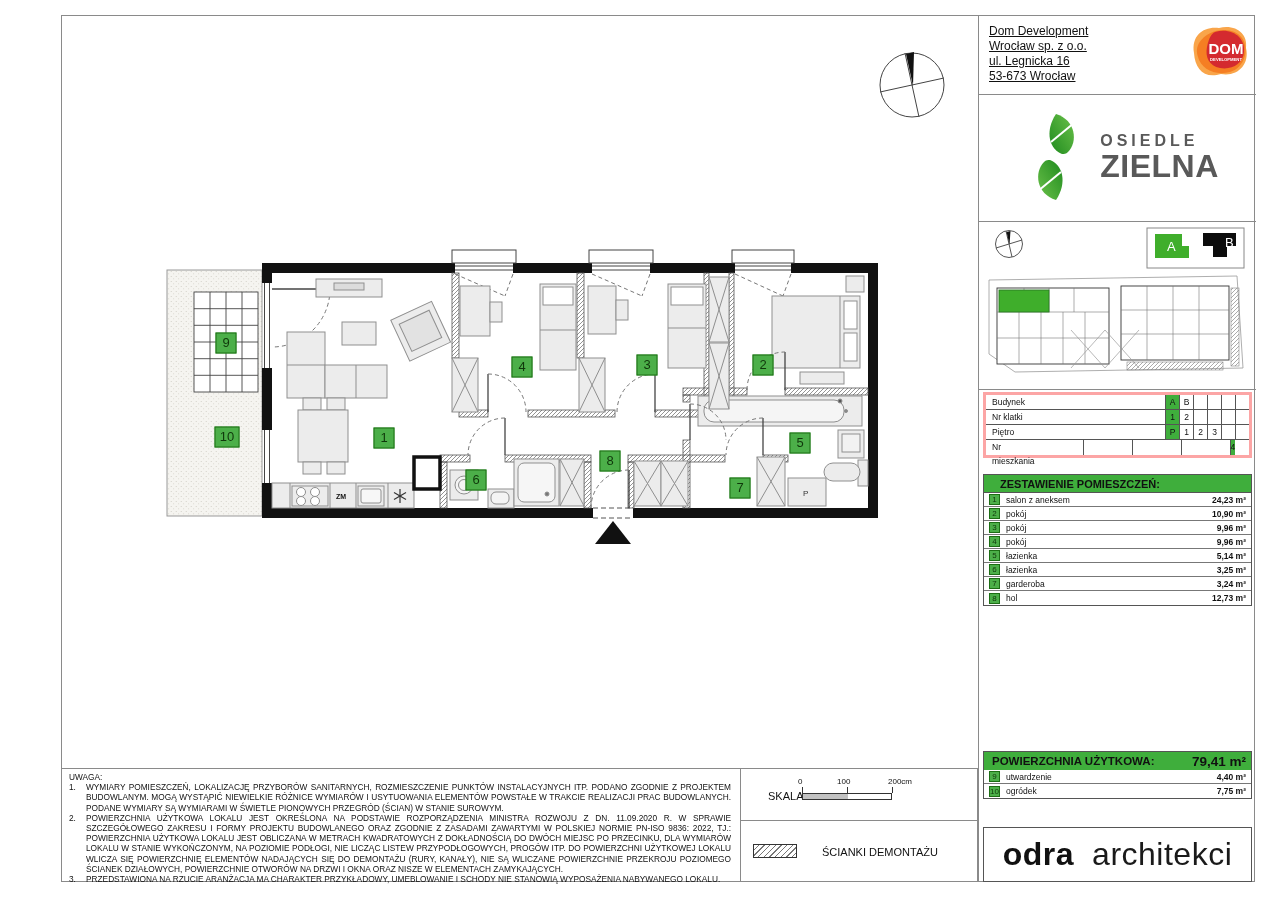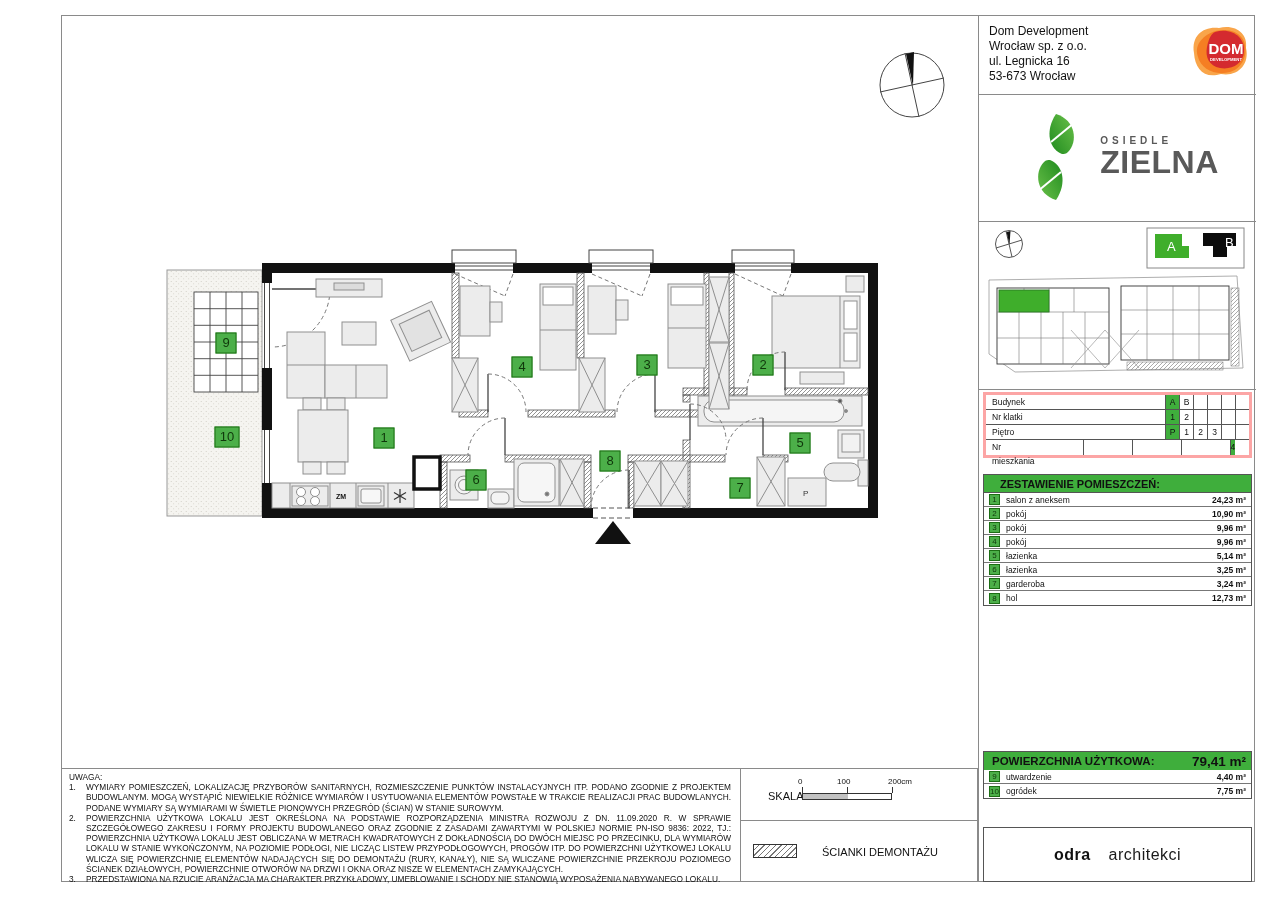--- a/index.html
+++ b/index.html
@@ -12,25 +12,25 @@
   #plan-svg{position:absolute;left:0;top:0;width:978px;height:768px;}
   #badges-layer{position:absolute;left:0;top:0;width:978px;height:768px;pointer-events:none;}
   .plan-badge{position:absolute;width:21px;height:21px;transform:translate(-50%,-50%);
     background:#4caf49;border:1.5px solid #1d6e15;color:#10380b;font-size:13px;line-height:18px;
     text-align:center;}
   .plan-badge.wide{width:25px;}
 
   
   #right-panel{position:absolute;left:978px;top:15px;width:277px;height:867px;border-left:1px solid #8a8a8a;}
   .sec{position:absolute;left:0;width:277px;border-bottom:1px solid #8a8a8a;}
-  .sec-company{top:0;height:80px;padding:9px 8px 4px 10px;font-size:12px;line-height:15px;}
+  .sec-company{top:0;height:80px;padding:9px 8px 4px 10px;font-size:12px;line-height:15px;text-decoration:underline;}
   .sec-company .dom-logo{position:absolute;right:4px;top:6px;}
   .sec-zielna{top:80px;height:127px;display:flex;align-items:center;justify-content:center;}
   .zielna-text{margin-left:4px;color:#595959;}
-  .zielna-top{font-size:10px;letter-spacing:4px;font-weight:600;}
+  .zielna-top{font-size:16px;letter-spacing:4px;font-weight:600;}
   .zielna-bottom{font-size:32px;font-weight:600;letter-spacing:0.5px;margin-top:-2px;}
   .sec-siteplan{top:207px;height:168px;}
   .sec-unitdata{top:375px;height:99px;border-bottom:none;}
   .unit-table{margin:2px 4px 0 4px;border:3px solid #fca5a5;}
   .unit-row{display:flex;height:15px;border-bottom:1px solid #555;font-size:8.5px;line-height:14px;}
   .unit-row:last-child{border-bottom:none;gap:48px;}
   .unit-label{flex:1;padding-left:6px;}
   .unit-cell{width:14px;border-left:1px solid #555;text-align:center;}
   .unit-cell.hl{background:#3fae3c;}
   .green-bar{margin:0 4px;background:#3fae3c;border:1px solid #555;border-bottom:none;
@@ -43,21 +43,21 @@
   .room-no{width:11px;height:11px;background:#4caf49;border:1px solid #1d6e15;color:#10380b;
     font-size:8px;line-height:9px;text-align:center;margin:0 6px 0 5px;flex:none;}
   .room-name{flex:1;}
   .room-area{padding-right:5px;font-weight:bold;}
   .bar-pow{position:absolute;top:736px;left:0;width:277px;border-bottom:none;}
   .bar-pow .green-bar{height:19px;justify-content:space-between;padding:0 5px 0 8px;}
   .pow-label{font-size:11.5px;}
   .pow-value{font-size:13.5px;}
   .outdoor-list{position:absolute;top:755px;left:4px;width:269px;border:1px solid #555;border-top:none;}
   .odra-box{position:absolute;top:812px;left:4px;width:269px;height:55px;border:1px solid #555;
-    display:flex;align-items:center;justify-content:center;font-size:16px;letter-spacing:0.5px;}
+    display:flex;align-items:center;justify-content:center;font-size:32px;letter-spacing:0.5px;}
   .odra-bold{font-weight:800;}
   .odra-light{font-weight:300;margin-left:18px;color:#1a1a1a;}
 
   
   .notes-box{position:absolute;left:61px;top:768px;width:680px;height:114px;border:1px solid #8a8a8a;
     padding:3px 9px 2px 7px;font-size:8.3px;line-height:10.2px;}
   .note-item{display:flex;}
   .note-item .n{width:17px;flex:none;}
   .note-item .t{flex:1;text-align:justify;}
   .scale-box{position:absolute;left:740px;top:768px;width:238px;height:53px;border:1px solid #8a8a8a;border-left:none;}

